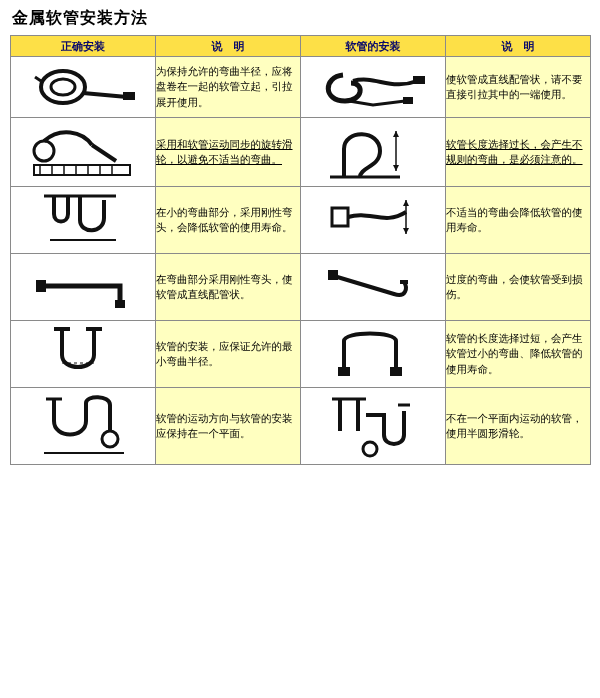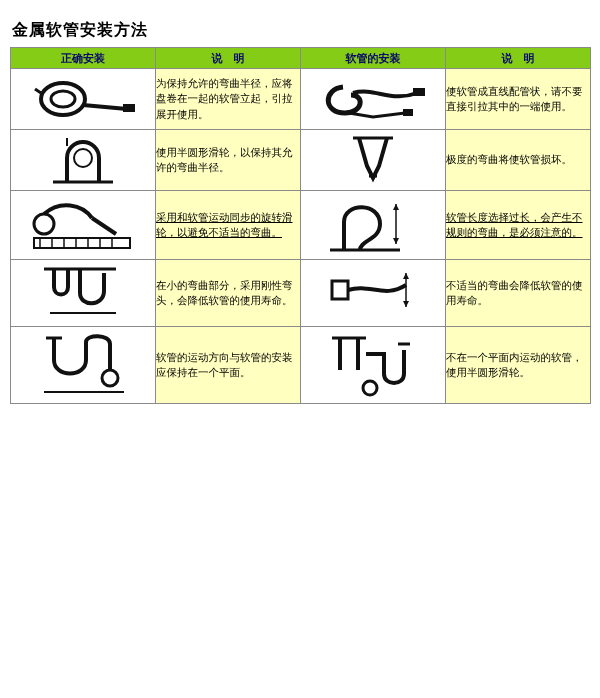--- a/index.html
+++ b/index.html
@@ -12,21 +12,21 @@
     height: 698px;
     font-family: "DejaVu Sans", "Liberation Sans", sans-serif;
     color: #000000;
     overflow: hidden;
   }
   .page {
     width: 600px;
     height: 698px;
     position: relative;
     box-sizing: border-box;
-    padding: 18px 10px 0 10px;
+    padding: 6px 10px 0 10px;
   }
   .doc-title {
     font-size: 16px;
     font-weight: bold;
     letter-spacing: 1px;
     margin: 2px 0 6px 2px;
     color: #000;
   }
   table.hose-table {
     border-collapse: collapse;
@@ -34,21 +34,21 @@
     width: 580px;
     border: 1px solid #7a7a7a;
   }
   table.hose-table td, table.hose-table th {
     border: 1px solid #8a8a8a;
     padding: 0;
     vertical-align: middle;
   }
   thead th {
     height: 20px;
-    background: #84cc16;
+    background: #fde047;
     font-size: 11px;
     font-weight: bold;
     color: #0a0a6a;
     text-align: center;
   }
   .col-img { width: 145px; }
   .col-txt { width: 145px; }
 
   td.cell-img {
     background: #ffffff;
@@ -115,39 +115,20 @@
             <path d="M30 14 C10 16 10 40 32 40 C50 40 52 22 38 22" fill="none" stroke="#111" stroke-width="5"></path>
             <path d="M40 20 C62 14 78 30 104 20" fill="none" stroke="#111" stroke-width="4"></path>
             <rect x="100" y="15" width="12" height="8" fill="#111"></rect>
             <path d="M36 40 L60 44 L92 40" fill="none" stroke="#111" stroke-width="3"></path>
             <rect x="90" y="36" width="10" height="7" fill="#111"></rect>
           </svg>
         </td>
         <td class="cell-txt">使软管成直线配管状，请不要直接引拉其中的一端使用。</td>
       </tr>
 
-      <tr class="row-2">
-        <td class="cell-img">
-          <svg class="fig" width="120" height="56" viewBox="0 0 120 56">
-            <path d="M44 50 L44 26 A16 16 0 0 1 76 26 L76 50" fill="none" stroke="#111" stroke-width="4"></path>
-            <circle cx="60" cy="26" r="9" fill="none" stroke="#111" stroke-width="2"></circle>
-            <line x1="30" y1="50" x2="90" y2="50" stroke="#111" stroke-width="3"></line>
-            <line x1="44" y1="14" x2="44" y2="6" stroke="#111" stroke-width="2"></line>
-          </svg>
-        </td>
-        <td class="cell-txt">使用半圆形滑轮，以保持其允许的弯曲半径。</td>
-        <td class="cell-img">
-          <svg class="fig" width="120" height="56" viewBox="0 0 120 56">
-            <path d="M46 6 L54 34 L60 46 L66 34 L74 6" fill="none" stroke="#111" stroke-width="4"></path>
-            <line x1="40" y1="6" x2="80" y2="6" stroke="#111" stroke-width="3"></line>
-            <line x1="56" y1="44" x2="64" y2="44" stroke="#111" stroke-width="3"></line>
-          </svg>
-        </td>
-        <td class="cell-txt">极度的弯曲将使软管损坏。</td>
-      </tr>
 
       <tr class="row-3">
         <td class="cell-img">
           <svg class="fig" width="126" height="62" viewBox="0 0 126 62">
             <path d="M24 20 C40 6 62 10 72 24" fill="none" stroke="#111" stroke-width="4"></path>
             <circle cx="24" cy="30" r="10" fill="none" stroke="#111" stroke-width="3"></circle>
             <path d="M72 24 L96 40" stroke="#111" stroke-width="4" fill="none"></path>
             <rect x="14" y="44" width="96" height="10" fill="none" stroke="#111" stroke-width="2"></rect>
             <line x1="20" y1="44" x2="20" y2="54" stroke="#111" stroke-width="1.5"></line>
             <line x1="32" y1="44" x2="32" y2="54" stroke="#111" stroke-width="1.5"></line>
@@ -188,21 +169,59 @@
             <line x1="96" y1="10" x2="96" y2="44" stroke="#111" stroke-width="1.5"></line>
             <path d="M96 10 l-3 6 h6 z" fill="#111"></path>
             <path d="M96 44 l-3 -6 h6 z" fill="#111"></path>
           </svg>
         </td>
         <td class="cell-txt">不适当的弯曲会降低软管的使用寿命。</td>
       </tr>
 
 
 
-
+      <tr class="row-7">
+        <td class="cell-img">
+          <svg class="fig" width="126" height="58" viewBox="0 0 126 58">
+            <line x1="20" y1="28" x2="92" y2="28" stroke="#111" stroke-width="5"></line>
+            <path d="M92 28 L100 28 L100 44" fill="none" stroke="#111" stroke-width="5"></path>
+            <rect x="16" y="22" width="10" height="12" fill="#111"></rect>
+            <rect x="95" y="42" width="10" height="8" fill="#111"></rect>
+          </svg>
+        </td>
+        <td class="cell-txt">在弯曲部分采用刚性弯头，使软管成直线配管状。</td>
+        <td class="cell-img">
+          <svg class="fig" width="126" height="58" viewBox="0 0 126 58">
+            <path d="M24 18 L84 36 C96 40 98 30 94 24" fill="none" stroke="#111" stroke-width="4"></path>
+            <rect x="18" y="12" width="10" height="10" fill="#111"></rect>
+            <line x1="90" y1="24" x2="98" y2="24" stroke="#111" stroke-width="4"></line>
+          </svg>
+        </td>
+        <td class="cell-txt">过度的弯曲，会使软管受到损伤。</td>
+      </tr>
+
+      <tr class="row-8">
+        <td class="cell-img">
+          <svg class="fig" width="126" height="58" viewBox="0 0 126 58">
+            <path d="M42 4 L42 30 C42 46 74 46 74 30 L74 4" fill="none" stroke="#111" stroke-width="4"></path>
+            <line x1="34" y1="4" x2="50" y2="4" stroke="#111" stroke-width="4"></line>
+            <line x1="66" y1="4" x2="82" y2="4" stroke="#111" stroke-width="4"></line>
+            <line x1="42" y1="38" x2="74" y2="38" stroke="#111" stroke-width="1" stroke-dasharray="3 3"></line>
+          </svg>
+        </td>
+        <td class="cell-txt">软管的安装，应保证允许的最小弯曲半径。</td>
+        <td class="cell-img">
+          <svg class="fig" width="126" height="58" viewBox="0 0 126 58">
+            <path d="M34 44 L34 16 C34 6 86 6 86 16 L86 44" fill="none" stroke="#111" stroke-width="4"></path>
+            <rect x="28" y="42" width="12" height="9" fill="#111"></rect>
+            <rect x="80" y="42" width="12" height="9" fill="#111"></rect>
+          </svg>
+        </td>
+        <td class="cell-txt">软管的长度选择过短，会产生软管过小的弯曲、降低软管的使用寿命。</td>
+      </tr>
 
       <tr class="row-9">
         <td class="cell-img">
           <svg class="fig" width="126" height="70" viewBox="0 0 126 70">
             <path d="M34 8 L34 30 C34 48 66 48 66 30 L66 12 C66 4 90 4 90 14 L90 40" fill="none" stroke="#111" stroke-width="4"></path>
             <line x1="26" y1="8" x2="42" y2="8" stroke="#111" stroke-width="3"></line>
             <circle cx="90" cy="48" r="8" fill="none" stroke="#111" stroke-width="3"></circle>
             <line x1="24" y1="62" x2="104" y2="62" stroke="#111" stroke-width="2"></line>
           </svg>
         </td>

